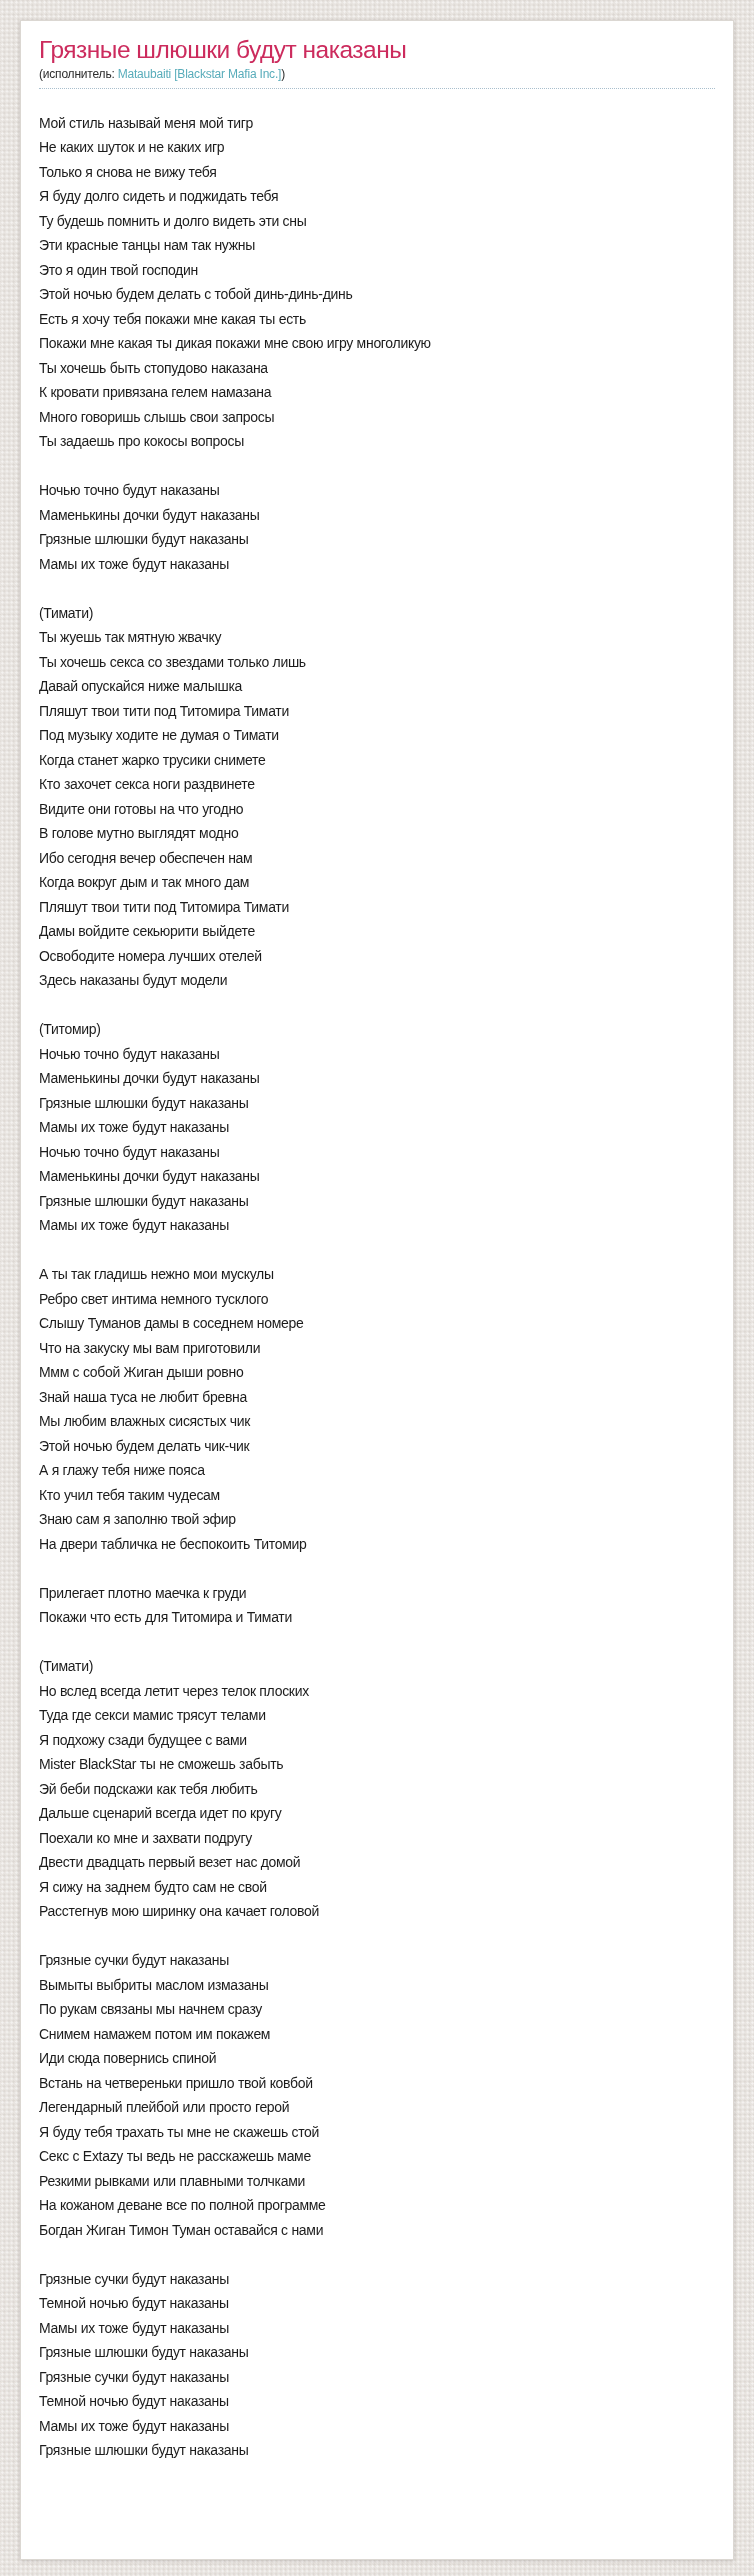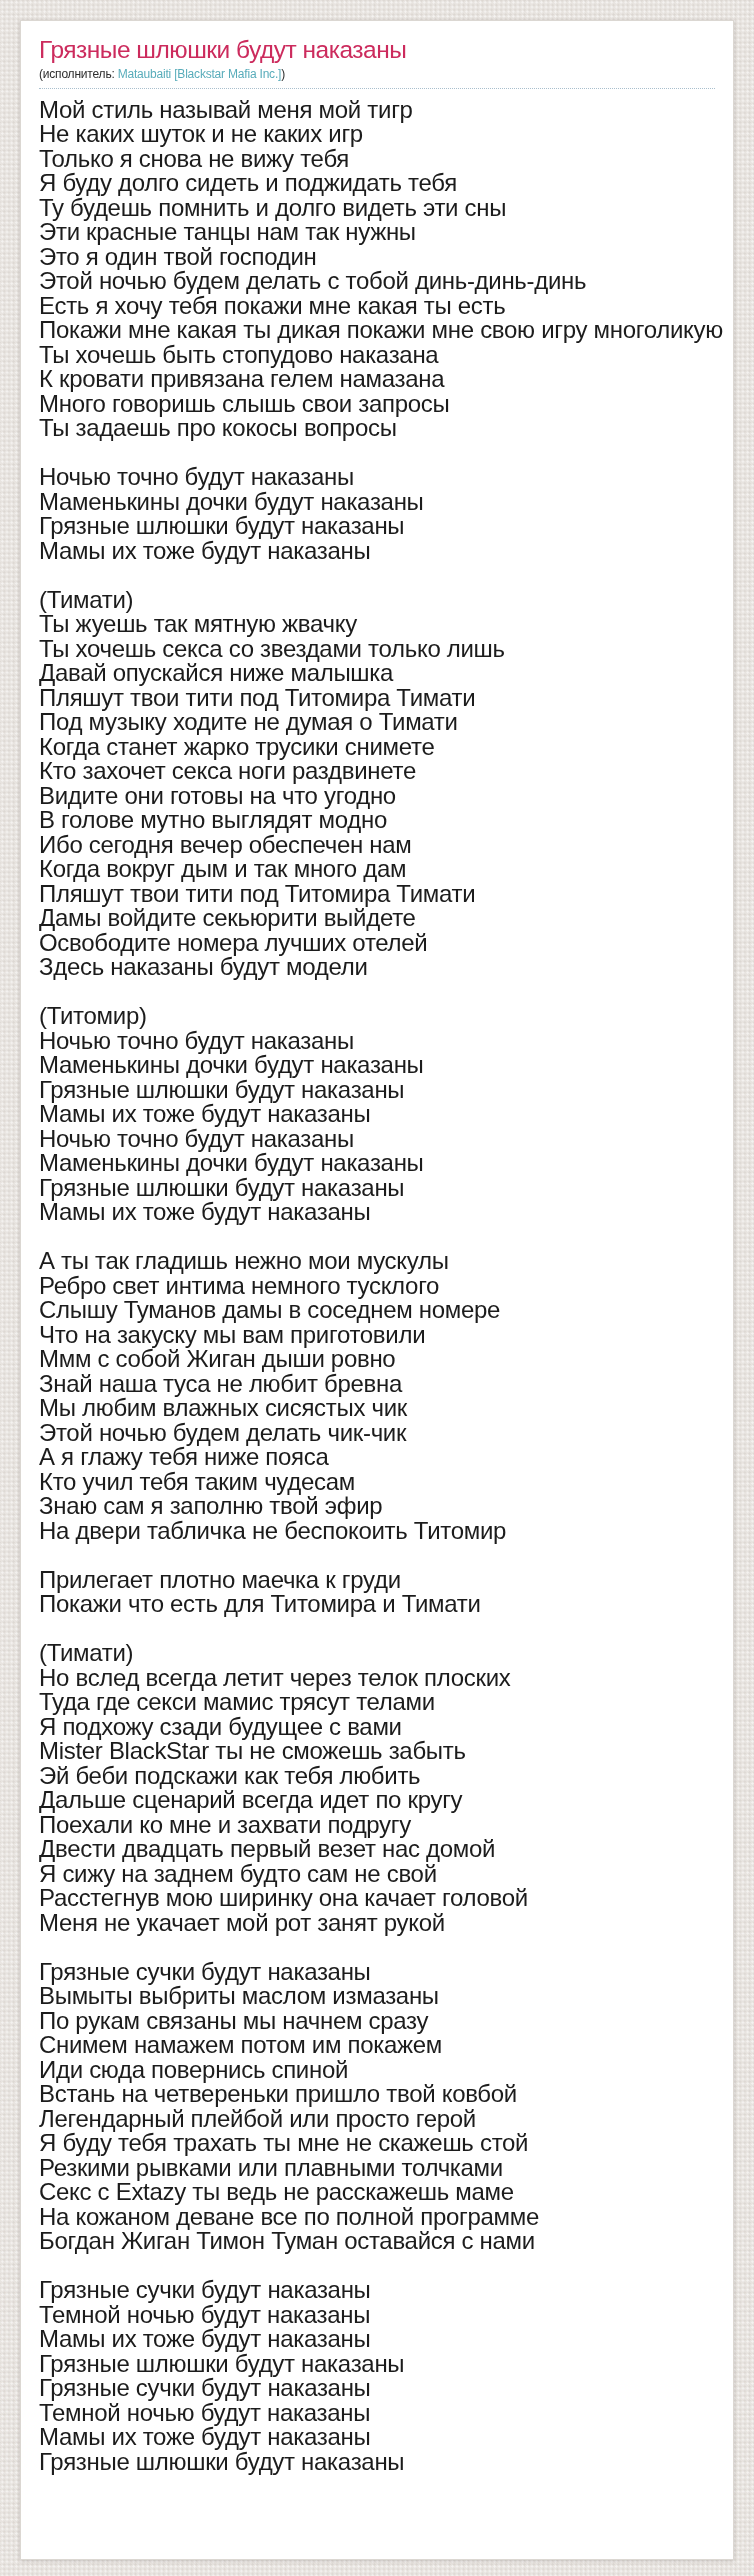--- a/index.html
+++ b/index.html
@@ -47,22 +47,22 @@
     letter-spacing: -0.2px;
     padding-bottom: 6.6px;
     border-bottom: 1.9px dotted var(--separator, #a9bfcd);
   }
   .artist-link {
     color: var(--link, #58acba);
     text-decoration: none;
     cursor: pointer;
   }
   .lyrics {
-    margin-top: 9px;
-    font-size: 24px;
+    margin-top: 22px;
+    font-size: 14px;
     line-height: 24.5px;
     letter-spacing: -0.3px;
     color: var(--text, #1c1c1c);
   }
   .stanza { margin: 0 0 24.5px 0; }
   .stanza:last-child { margin-bottom: 0; }
   .line { white-space: nowrap; }
 </style>
 </head>
 <body>
@@ -146,33 +146,32 @@
           <div class="line">Но вслед всегда летит через телок плоских</div>
           <div class="line">Туда где секси мамис трясут телами</div>
           <div class="line">Я подхожу сзади будущее с вами</div>
           <div class="line">Mister BlackStar ты не сможешь забыть</div>
           <div class="line">Эй беби подскажи как тебя любить</div>
           <div class="line">Дальше сценарий всегда идет по кругу</div>
           <div class="line">Поехали ко мне и захвати подругу</div>
           <div class="line">Двести двадцать первый везет нас домой</div>
           <div class="line">Я сижу на заднем будто сам не свой</div>
           <div class="line">Расстегнув мою ширинку она качает головой</div>
-          <div class="line">Меня не укачает мой рот занят рукой</div>
         </div>
         <div class="stanza">
           <div class="line">Грязные сучки будут наказаны</div>
           <div class="line">Вымыты выбриты маслом измазаны</div>
           <div class="line">По рукам связаны мы начнем сразу</div>
           <div class="line">Снимем намажем потом им покажем</div>
           <div class="line">Иди сюда повернись спиной</div>
           <div class="line">Встань на четвереньки пришло твой ковбой</div>
           <div class="line">Легендарный плейбой или просто герой</div>
           <div class="line">Я буду тебя трахать ты мне не скажешь стой</div>
+          <div class="line">Секс с Extazy ты ведь не расскажешь маме</div>
           <div class="line">Резкими рывками или плавными толчками</div>
-          <div class="line">Секс с Extazy ты ведь не расскажешь маме</div>
           <div class="line">На кожаном деване все по полной программе</div>
           <div class="line">Богдан Жиган Тимон Туман оставайся с нами</div>
         </div>
         <div class="stanza">
           <div class="line">Грязные сучки будут наказаны</div>
           <div class="line">Темной ночью будут наказаны</div>
           <div class="line">Мамы их тоже будут наказаны</div>
           <div class="line">Грязные шлюшки будут наказаны</div>
           <div class="line">Грязные сучки будут наказаны</div>
           <div class="line">Темной ночью будут наказаны</div>

